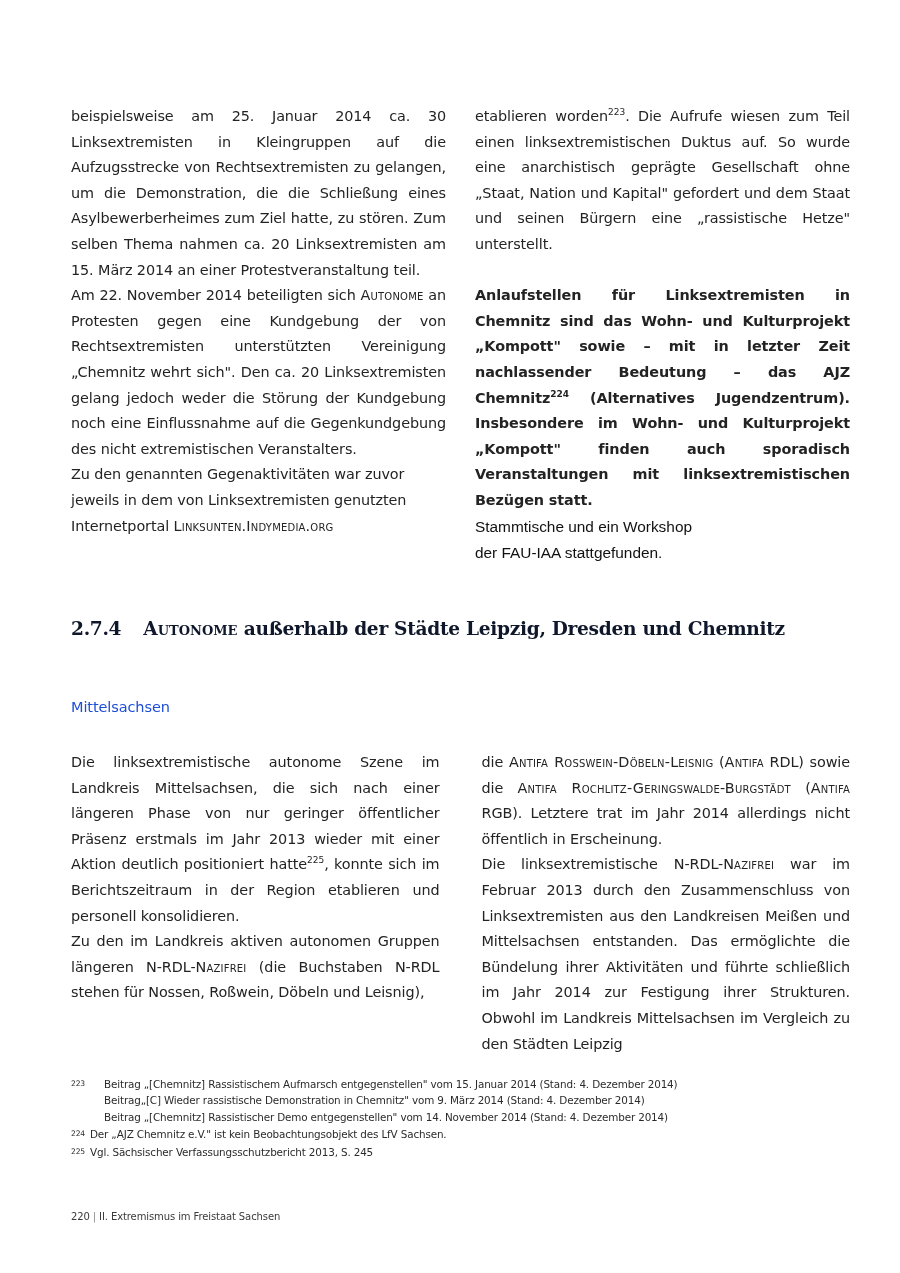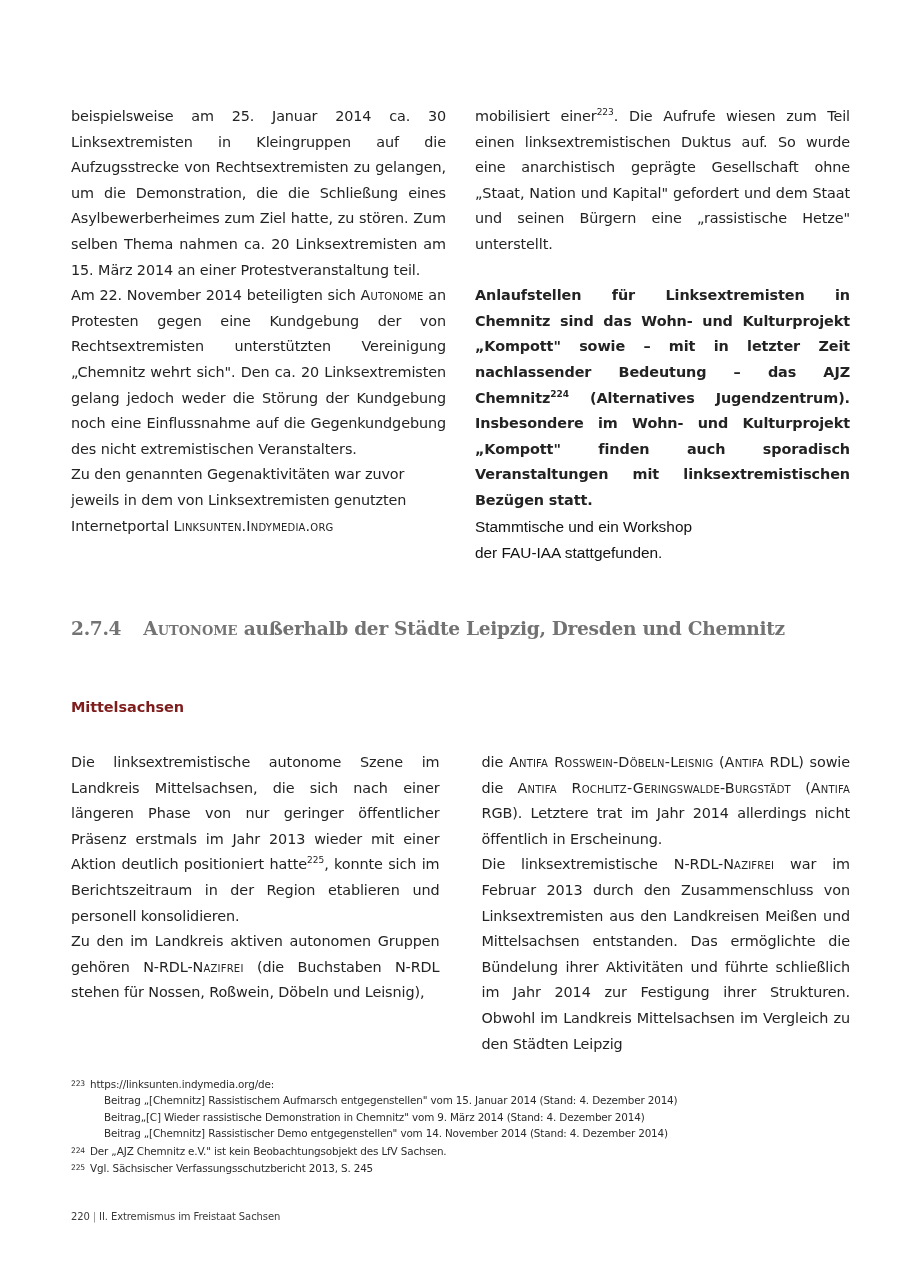--- a/index.html
+++ b/index.html
@@ -68,39 +68,39 @@
 
   
   .section-heading {
     position: absolute;
     left: 71px;
     top: 602px;
     width: 779px;
     font-family: "DejaVu Serif", serif;
     font-size: 18.6px;
     font-weight: bold;
-    color: #737373;
+    color: #0f172a;
     white-space: nowrap;
     letter-spacing: -0.3px;
   }
   .section-heading .num { margin-right: 22px; }
   .section-heading .sc-ser {
     font-variant: small-caps;
     letter-spacing: 0px;
   }
 
   
   .sub-heading {
     position: absolute;
     left: 71px;
     top: 683px;
     font-family: "DejaVu Sans", sans-serif;
     font-size: 14.5px;
-    font-weight: bold;
-    color: #7f1d1d;
+    font-weight: normal;
+    color: #1d4ed8;
     letter-spacing: -0.1px;
   }
 
   
   .columns-lower {
     position: absolute;
     left: 71px;
     top: 734px;
     width: 779px;
     display: flex;
@@ -158,53 +158,52 @@
 
   <div class="columns">
 
     <div class="col">
       <p class="body"><span>beispielsweise am 25. Januar 2014 ca. 30 Linksextremisten in Kleingruppen auf die Aufzugsstrecke von Rechtsextremisten zu gelangen, um die Demonstration, die die Schließung eines Asylbewerberheimes zum Ziel hatte, zu stören. Zum selben Thema nahmen ca. 20 Linksextremisten am 15. März 2014 an einer Protestveranstaltung teil.</span></p>
       <p class="body"><span>Am 22. November 2014 beteiligten sich </span><span class="sc">Autonome</span><span> an Protesten gegen eine Kundgebung der von Rechtsextremisten unterstützten Vereinigung „Chemnitz wehrt sich". Den ca. 20 Linksextremisten gelang jedoch weder die Störung der Kundgebung noch eine Einflussnahme auf die Gegenkundgebung des nicht extremistischen Veranstalters.</span></p>
       <p class="body last"><span>Zu den genannten Gegenaktivitäten war zuvor jeweils in dem von Linksextremisten genutzten Internetportal </span><span class="sc">Linksunten.Indymedia.org</span></p>
     </div>
 
     <div class="col">
-      <p class="body"><span>mobilisiert einer</span><sup>223</sup><span>. Die Aufrufe wiesen zum Teil einen linksextremistischen Duktus auf. So wurde eine anarchistisch geprägte Gesellschaft ohne „Staat, Nation und Kapital" gefordert und dem Staat und seinen Bürgern eine „rassistische Hetze" unterstellt.</span></p>
+      <p class="body"><span>etablieren worden</span><sup>223</sup><span>. Die Aufrufe wiesen zum Teil einen linksextremistischen Duktus auf. So wurde eine anarchistisch geprägte Gesellschaft ohne „Staat, Nation und Kapital" gefordert und dem Staat und seinen Bürgern eine „rassistische Hetze" unterstellt.</span></p>
       <p class="body gap"><span>Anlaufstellen für Linksextremisten in Chemnitz sind das Wohn- und Kulturprojekt „Kompott" sowie – mit in letzter Zeit nachlassender Bedeutung – das AJZ Chemnitz</span><sup>224</sup><span> (Alternatives Jugendzentrum). Insbesondere im Wohn- und Kulturprojekt „Kompott" finden auch sporadisch Veranstaltungen mit linksextremistischen Bezügen statt.</span></p>
       <p class="annot">Stammtische und ein Workshop</p>
       <p class="annot">der FAU-IAA stattgefunden.</p>
     </div>
 
   </div>
 
   <div class="section-heading">
     <span class="num">2.7.4</span><span class="sc-ser">Autonome</span><span> außerhalb der Städte Leipzig, Dresden und Chemnitz</span>
   </div>
 
   <div class="sub-heading">Mittelsachsen</div>
 
   <div class="columns-lower">
 
     <div class="col">
       <p class="body"><span>Die linksextremistische autonome Szene im Landkreis Mittelsachsen, die sich nach einer längeren Phase von nur geringer öffentlicher Präsenz erstmals im Jahr 2013 wieder mit einer Aktion deutlich positioniert hatte</span><sup>225</sup><span>, konnte sich im Berichtszeitraum in der Region etablieren und personell konsolidieren.</span></p>
-      <p class="body"><span>Zu den im Landkreis aktiven autonomen Gruppen gehören N-RDL-</span><span class="sc">Nazifrei</span><span> (die Buchstaben N-RDL stehen für Nossen, Roßwein, Döbeln und Leisnig),</span></p>
+      <p class="body"><span>Zu den im Landkreis aktiven autonomen Gruppen längeren N-RDL-</span><span class="sc">Nazifrei</span><span> (die Buchstaben N-RDL stehen für Nossen, Roßwein, Döbeln und Leisnig),</span></p>
     </div>
 
     <div class="col">
       <p class="body"><span>die </span><span class="sc">Antifa Rosswein-Döbeln-Leisnig</span><span> (</span><span class="sc">Antifa</span><span> RDL) sowie die </span><span class="sc">Antifa Rochlitz-Geringswalde-Burgstädt</span><span> (</span><span class="sc">Antifa</span><span> RGB). Letztere trat im Jahr 2014 allerdings nicht öffentlich in Erscheinung.</span></p>
       <p class="body"><span>Die linksextremistische N-RDL-</span><span class="sc">Nazifrei</span><span> war im Februar 2013 durch den Zusammenschluss von Linksextremisten aus den Landkreisen Meißen und Mittelsachsen entstanden. Das ermöglichte die Bündelung ihrer Aktivitäten und führte schließlich im Jahr 2014 zur Festigung ihrer Strukturen. Obwohl im Landkreis Mittelsachsen im Vergleich zu den Städten Leipzig</span></p>
     </div>
 
   </div>
 
   <div class="footnotes">
 
     <div class="fn">
       <span class="fn-mark">223</span>
-      <span class="fn-line">https://linksunten.indymedia.org/de:</span>
       <span class="fn-line indent">Beitrag „[Chemnitz] Rassistischem Aufmarsch entgegenstellen" vom 15. Januar 2014 (Stand: 4. Dezember 2014)</span>
       <span class="fn-line indent">Beitrag„[C] Wieder rassistische Demonstration in Chemnitz" vom 9. März 2014 (Stand: 4. Dezember 2014)</span>
       <span class="fn-line indent">Beitrag „[Chemnitz] Rassistischer Demo entgegenstellen" vom 14. November 2014 (Stand: 4. Dezember 2014)</span>
     </div>
 
     <div class="fn fn-sp">
       <span class="fn-mark">224</span>
       <span class="fn-line">Der „AJZ Chemnitz e.V." ist kein Beobachtungsobjekt des LfV Sachsen.</span>
     </div>
 

